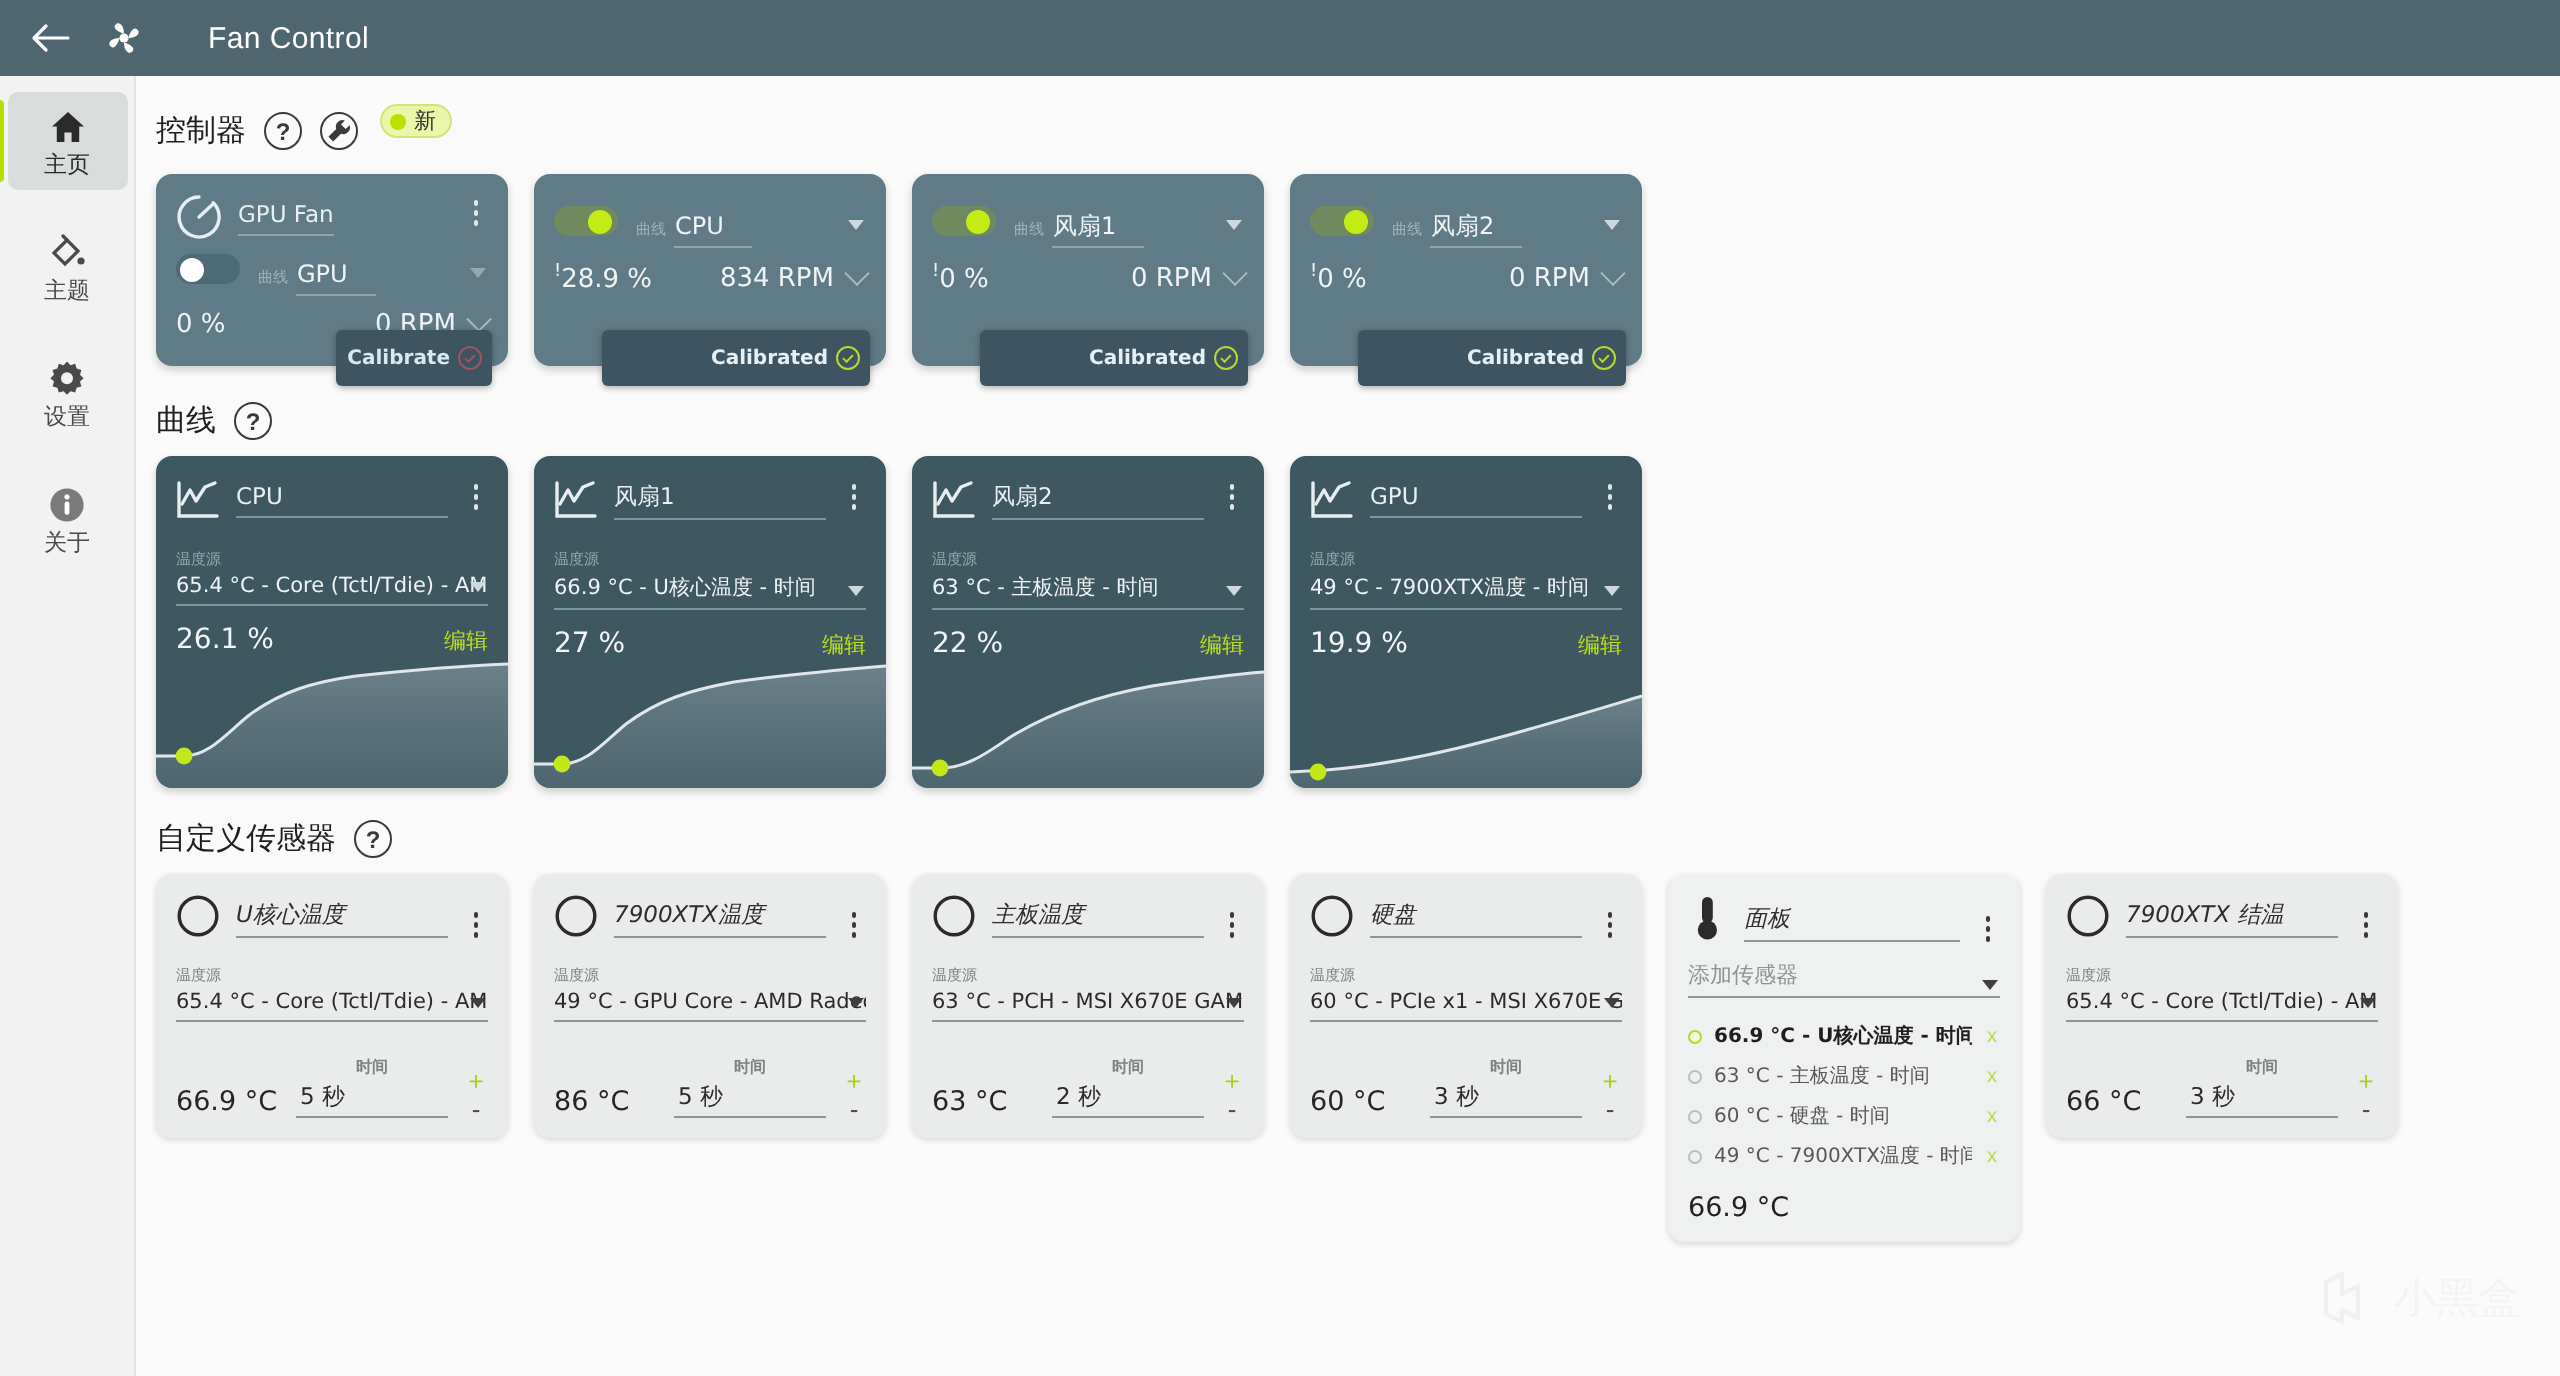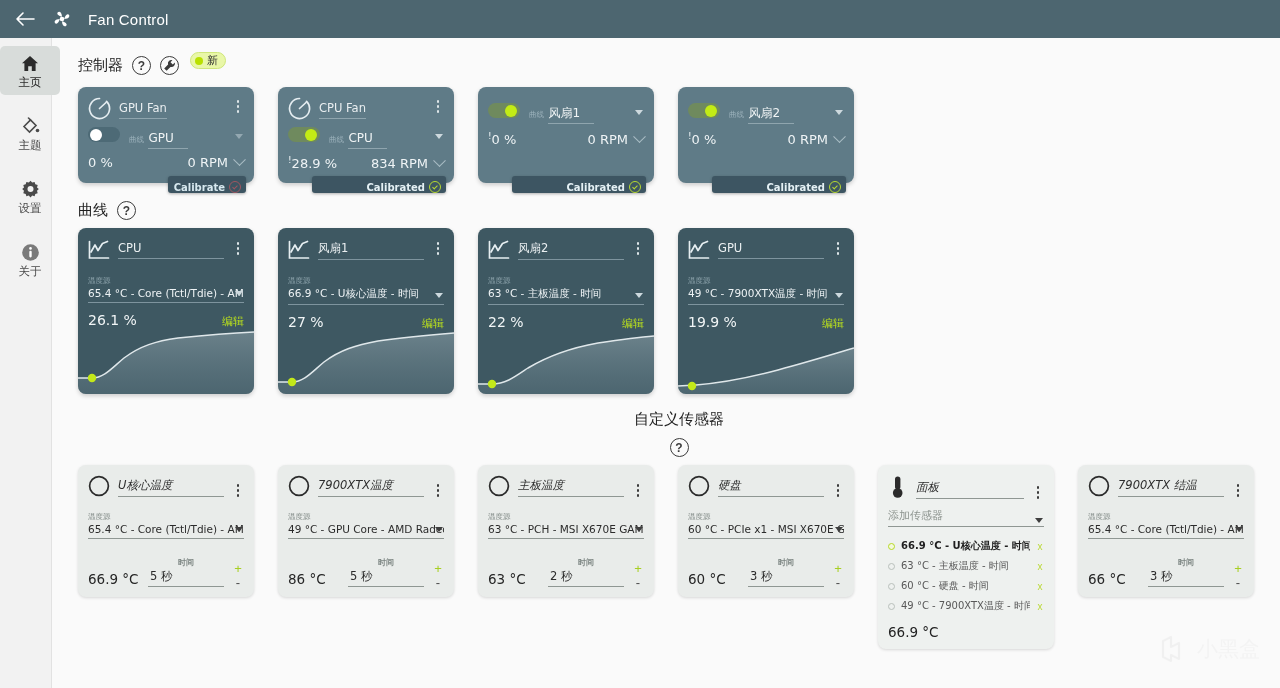--- a/index.html
+++ b/index.html
@@ -10,25 +10,25 @@
   }
   #app { position: relative; width: 1280px; height: 688px; background: #fafafa; }
 
   
   .titlebar {
     height: 38px; background: #4d6670; display: flex; align-items: center;
     padding: 0 14px; gap: 14px;
   }
   .tb-back { width: 22px; height: 22px; display: flex; align-items: center; justify-content: center; cursor: pointer; }
   .tb-logo { width: 24px; height: 24px; display: flex; align-items: center; justify-content: center; }
-  .tb-title { color: #ffffff; font-size: 15px; letter-spacing: .2px; }
+  .tb-title { color: #ffffff; font-size: 15px; letter-spacing: .2px; margin-left: 16px; }
 
   
   .sidebar {
-    position: absolute; left: 0; top: 38px; width: 52px; height: 650px;
+    position: absolute; left: 0; top: 38px; width: 68px; height: 650px;
     background: #f2f2f2; border-right: 1px solid #e2e2e2;
     padding-top: 8px;
   }
   .side-item {
     position: relative; width: 60px; margin: 0 auto 14px auto; padding: 7px 2px 6px 2px;
     display: flex; flex-direction: column; align-items: center; gap: 3px;
     border-radius: 5px; cursor: pointer;
   }
   .side-item.active { background: #d8dcda; }
   .side-item.active::before {
@@ -57,21 +57,21 @@
   }
   .circ-icon .q { font-size: 12px; color: #3b3b3b; font-weight: bold; line-height: 1; }
   .new-pill {
     display: inline-flex; align-items: center; gap: 4px; height: 17px;
     padding: 0 7px 0 4px; border-radius: 9px; background: #e9f7a8; border: 1px solid #cfe77a;
     cursor: pointer; margin-left: 2px; margin-bottom: 10px;
   }
   .new-dot { width: 8px; height: 8px; border-radius: 50%; background: #b9e000; }
   .new-text { font-size: 11px; color: #2e2e2e; font-family: "DejaVu Sans", sans-serif; }
 
-  .card-row { display: flex; gap: 24px; padding-left: 10px; align-items: flex-start; }
+  .card-row { display: flex; gap: 13px; padding-left: 10px; align-items: flex-start; }
 
   
   .ctrl-card {
     position: relative; width: 176px; height: 96px; background: #5f7b87;
     border-radius: 8px; padding: 9px 10px 0 10px;
     box-shadow: 0 2px 4px rgba(0,0,0,.18);
   }
   .cc-top { display: flex; align-items: flex-start; gap: 8px; }
   .gauge-ico { width: 23px; height: 23px; flex: 0 0 23px; margin-top: 1px; }
   .cc-name-wrap { flex: 1; margin-top: 2px; }
@@ -100,22 +100,22 @@
   .caret.dim { border-top-color: #93a8b1; }
 
   .cc-bot { display: flex; align-items: center; justify-content: space-between; margin-top: 9px; }
   .cc-pct { font-size: 13px; color: #eef3f5; font-family: "DejaVu Sans", sans-serif; }
   .cc-pct .bang { font-size: 9px; vertical-align: super; }
   .cc-rpm-wrap { display: flex; align-items: center; gap: 7px; }
   .cc-rpm { font-size: 13px; color: #eef3f5; font-family: "DejaVu Sans", sans-serif; }
   .chev { width: 9px; height: 9px; border-right: 1.6px solid #a9bcc4; border-bottom: 1.6px solid #a9bcc4; transform: rotate(45deg) translate(-2px,-2px); }
 
   .calib-tip {
-    position: absolute; bottom: -10px; right: 8px; height: 17px; padding: 0 5px 0 6px;
-    background: #3d5562; border-radius: 3px; display: flex; align-items: flex-end; gap: 4px;
+    position: absolute; bottom: -10px; right: 8px; height: 28px; padding: 0 5px 0 6px;
+    background: #3d5562; border-radius: 3px; display: flex; align-items: center; gap: 4px;
     box-shadow: 0 1px 3px rgba(0,0,0,.3); cursor: pointer;
   }
   .calib-tip .txt { font-size: 10px; font-weight: bold; color: #d7e8ef; font-family: "DejaVu Sans", sans-serif; }
   .calib-tip.done .txt { color: #e4f0f4; margin-left: 48px; }
   .cbadge { width: 12px; height: 12px; border-radius: 50%; border: 1.6px solid #b7d930; display:flex; align-items:center; justify-content:center; }
   .cbadge.red { border-color: #9f5560; }
   .cbadge .tick { width: 5px; height: 2.5px; border-left: 1.5px solid #b7d930; border-bottom: 1.5px solid #b7d930; transform: rotate(-45deg) translate(0px,-1px); }
   .cbadge.red .tick { border-color: #9f5560; }
 
   
@@ -297,32 +297,20 @@
       </span>
     </div>
     <div class="calib-tip ">
       <span class="txt">Calibrate</span>
       <span class="cbadge red">
               <span class="tick"></span>
             </span>
     </div>
         </div>
         <div class="ctrl-card">
-    <div class="cc-top">
-      <span class="gauge-ico"><svg width="23" height="23" viewBox="0 0 23 23">
-  <path d="M11.5 1.5 a10 10 0 1 0 7.1 2.9" fill="none" stroke="#e6eef1" stroke-width="1.7" stroke-linecap="round"></path>
-  <path d="M11.5 11.5 L18 5.5" stroke="#e6eef1" stroke-width="1.7" stroke-linecap="round"></path>
-</svg></span>
-      <span class="cc-name-wrap"><span class="cc-name">CPU Fan</span></span>
-      <span class="kebab ">
-              <i></i>
-              <i></i>
-              <i></i>
-            </span>
-    </div>
     <div class="cc-mid">
       <span class="toggle on">
               <span class="knob"></span>
             </span>
       <span class="sel-wrap">
         <span class="sel-lbl">曲线</span>
         <span class="sel-val">CPU</span>
         <span class="caret "></span>
       </span>
     </div>
@@ -539,21 +527,21 @@
         <stop offset="100%" stop-color="#6e8691" stop-opacity=".30"></stop>
       </linearGradient>
             </defs>
       <path d="M0 58 L18 57 C44 55 70 50 100 42 C130 34 156 26 176 20 L176 66 L0 66 Z" fill="url(#g3)"></path>
       <path d="M0 58 L18 57 C44 55 70 50 100 42 C130 34 156 26 176 20" fill="none" stroke="#dfe7ea" stroke-width="1.5"></path>
       <circle cx="14" cy="58" r="4.2" fill="#c3e81a"></circle>
     </svg>
         </div>
       </div>
 
-    <div class="section-head" style="padding-top:16px;flex-direction:column;">
+    <div class="section-head" style="padding-top:16px;">
       <span class="section-title">自定义传感器</span>
       <span class="circ-icon">
           <span class="q">?</span>
         </span>
     </div>
 
     <div class="card-row" id="sens-row" style="align-items:flex-start;">
         <div class="sens-card">
   <div class="sc-top">
     <span class="moon-ico"><svg width="22" height="22" viewBox="0 0 22 22">

